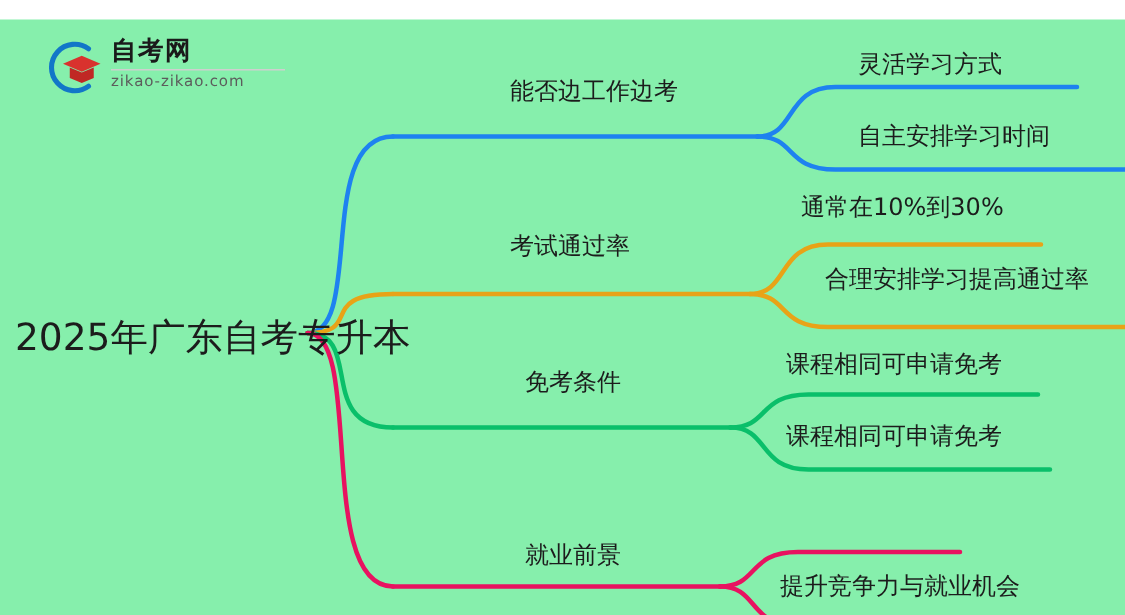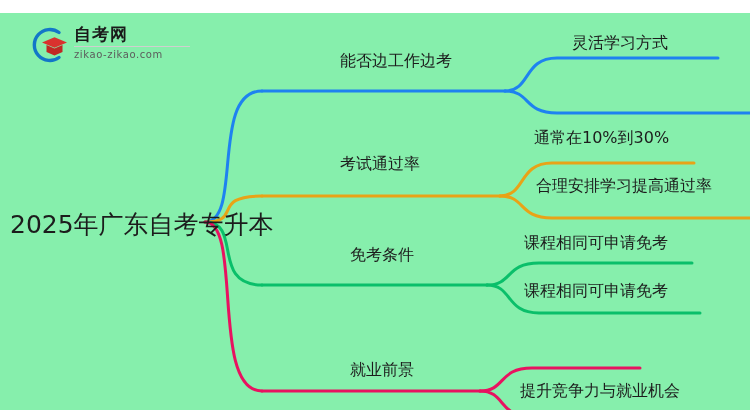--- a/index.html
+++ b/index.html
@@ -132,24 +132,25 @@
         <path d="M 262 378 L 480 378" stroke="#E81260" stroke-width="3"></path>
         <path d="M 480 378 C 506 378, 498 355, 532 355 L 640 355" stroke="#E81260" stroke-width="3"></path>
         <path d="M 480 378 C 506 378, 498 404, 532 404 L 716 404" stroke="#E81260" stroke-width="3"></path>
       </g>
   </svg>
 
   <div class="node-label" id="root-label">2025年广东自考专升本</div>
 
   <div class="node-label branch-label" style="left:340px; top:40px;">能否边工作边考</div>
   <div class="node-label leaf-label" style="left:572px; top:22px;">灵活学习方式</div>
+  <div class="node-label leaf-label" style="left:572px; top:70px;">自主安排学习时间</div>
 
   <div class="node-label branch-label" style="left:340px; top:143px;">考试通过率</div>
   <div class="node-label leaf-label" style="left:534px; top:117px;">通常在10%到30%</div>
-  <div class="node-label leaf-label" style="left:536px; top:165px;">合理安排学习提高通过率</div>
+  <div class="node-label leaf-label" style="left:550px; top:165px;">合理安排学习提高通过率</div>
 
   <div class="node-label branch-label" style="left:350px; top:234px;">免考条件</div>
   <div class="node-label leaf-label" style="left:524px; top:222px;">课程相同可申请免考</div>
   <div class="node-label leaf-label" style="left:524px; top:270px;">课程相同可申请免考</div>
 
   <div class="node-label branch-label" style="left:350px; top:349px;">就业前景</div>
   <div class="node-label leaf-label" style="left:520px; top:370px;">提升竞争力与就业机会</div>
 
 </div>
 

